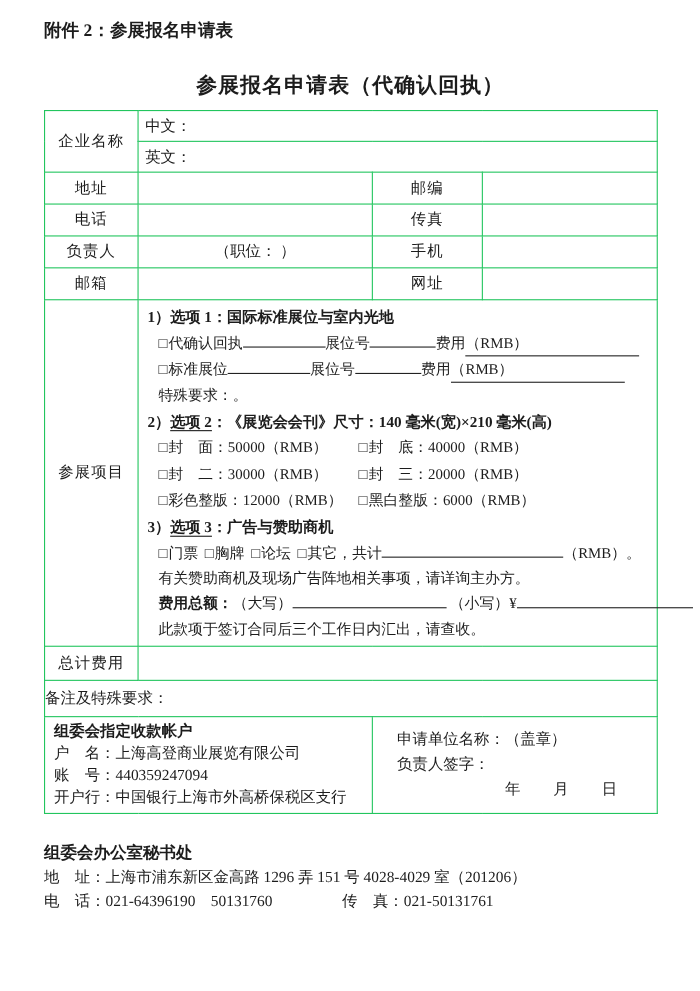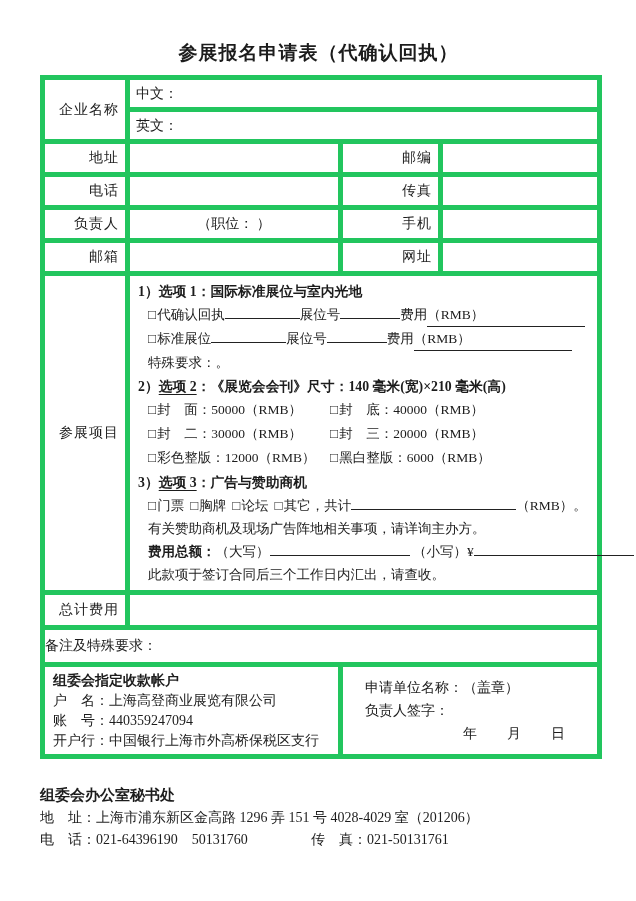--- a/index.html
+++ b/index.html
@@ -6,22 +6,22 @@
   body{
     width:636px;height:901px;background:#ffffff;color:#1c1c1c;
     font-family:"Liberation Serif","DejaVu Serif",serif;
     overflow:hidden;
   }
   .page{padding:14px 39px 0 40px;}
   .attachment{font-size:16px;font-weight:bold;margin:4px 0 0 0;}
   .doc-title{font-size:19px;font-weight:bold;text-align:center;margin:26px 0 0 0;letter-spacing:1px;}
   .intro{font-size:14.5px;line-height:26px;text-indent:2em;margin:20px 0 0 0;text-align:justify;}
   table.reg{border-collapse:collapse;table-layout:fixed;width:557px;margin-top:9px;}
-  table.reg td{border:5px solid #22c55e;font-size:14px;padding:1px 6px;vertical-align:middle;}
-  td.lbl{text-align:right;letter-spacing:1px;}
+  table.reg td{border:1px solid #22c55e;font-size:14px;padding:1px 6px;vertical-align:middle;}
+  td.lbl{text-align:center;letter-spacing:1px;}
   td.center{text-align:center;}
   .row-cn td,.row-en td{height:25px;}
   .row-info td{height:26px;}
   .row-total td{height:28px;}
   .row-remarks td{height:30px;vertical-align:middle;}
   .project-cell{vertical-align:top;padding:3px 8px 4px 8px !important;}
   .project-cell .opt-heading{font-size:13.8px;font-weight:bold;line-height:23px;margin-top:1px;}
   .project-cell .line{font-size:13.5px;line-height:23px;padding-left:10px;white-space:nowrap;}
   .u{text-decoration:underline;text-underline-offset:3px;}
   .cb{display:inline-block;margin-right:1px;}
@@ -40,20 +40,21 @@
   .f-title{font-weight:bold;font-size:15px;line-height:23px;}
   .f-line{font-size:14px;line-height:22px;}
   .two-col{display:flex;}
   .f-left{display:inline-block;width:271px;}
 </style>
 </head>
 <body>
 
 <div class="page">
 
+  <div class="attachment">附件 2：参展报名申请表</div>
   <div class="doc-title">参展报名申请表（代确认回执）</div>
 
   <table class="reg">
     <colgroup>
       <col style="width:85px">
         <col style="width:213px">
         <col style="width:100px">
         <col style="width:159px">
     </colgroup>
 

